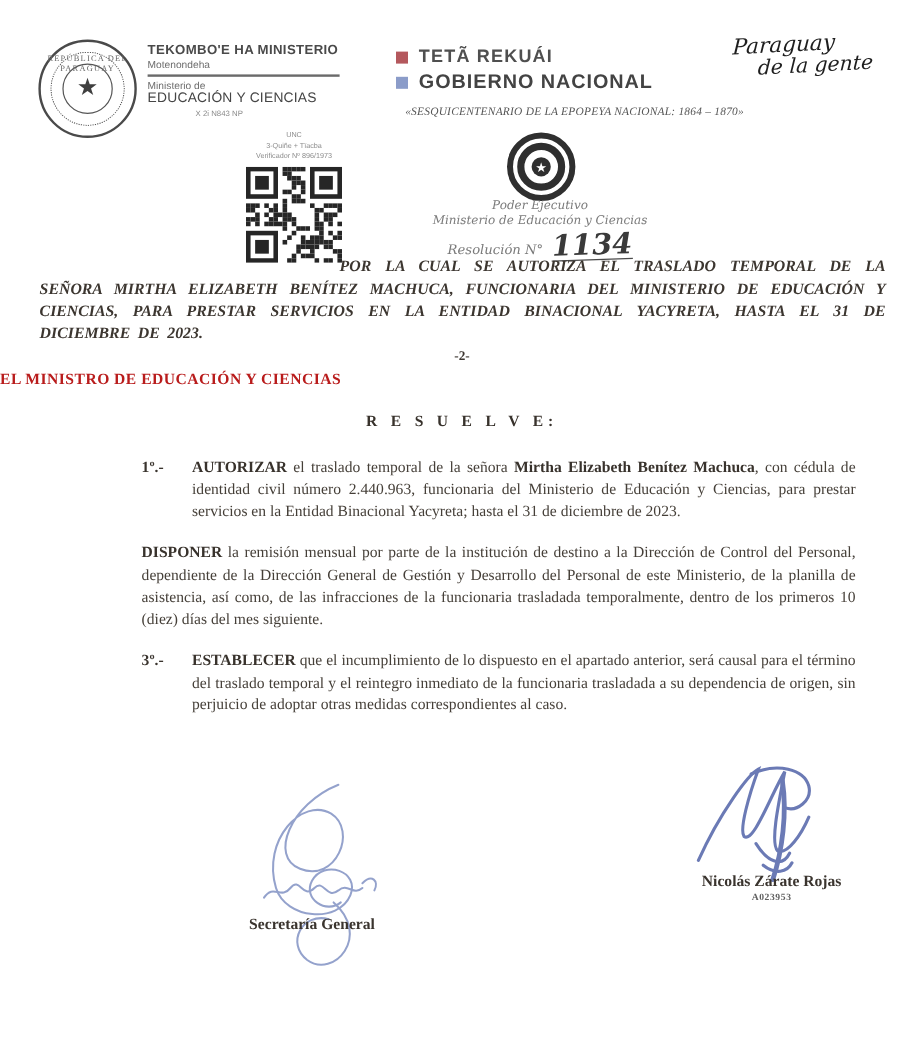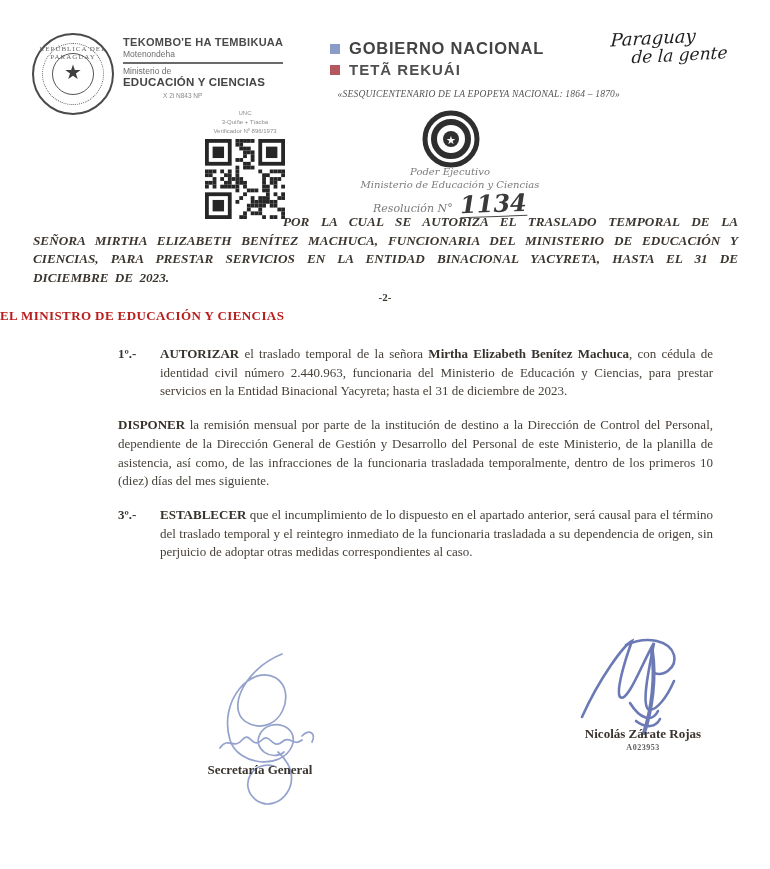--- a/index.html
+++ b/index.html
@@ -32,21 +32,21 @@
     position:absolute; left:0; right:0; top:12px; text-align:center;
     font-size:7px; color:#666; letter-spacing:1px; filter:blur(.6px);
   }
 
   .ministry-block { position:absolute; left:123px; top:36px; width:200px;
     font-family:"Liberation Sans", sans-serif; color:#4e4e4e; }
   .ministry-block .l1 { font-size:11px; font-weight:bold; letter-spacing:.3px; color:#4a4a4a; }
   .ministry-block .l2 { font-size:8.5px; color:#6d6d6d; margin-top:1px; }
   .ministry-block .bar { width:160px; height:2px; background:#6a6a6a; margin:3px 0 2px; }
   .ministry-block .l3 { font-size:8.5px; color:#6d6d6d; }
-  .ministry-block .l4 { font-size:11.5px; font-weight:bold; color:#454545; letter-spacing:.2px; }
+  .ministry-block .l4 { font-size:11.5px; font-weight:normal; color:#454545; letter-spacing:.2px; }
   .ministry-block .l5 { font-size:6.5px; color:#8a8a8a; margin-top:4px; margin-left:40px; filter:blur(.5px); }
 
   .gov-block { position:absolute; left:330px; top:39px;
     font-family:"Liberation Sans", sans-serif; }
   .gov-row { display:flex; align-items:center; margin-bottom:3px; }
   .gov-sq { width:10px; height:10px; margin-right:9px; }
   .gov-t1 { font-size:15px; font-weight:bold; color:#4f4f4f; letter-spacing:1px; }
   .gov-t2 { font-size:16.5px; font-weight:bold; color:#434343; letter-spacing:.8px; }
 
   .slogan { position:absolute; left:610px; top:26px; width:130px;
@@ -112,36 +112,36 @@
 
   <div class="seal-left">
     <div class="ring"></div>
     <div class="ring2"></div>
     <div class="ring3"></div>
     <div class="palm">REPÚBLICA DEL PARAGUAY</div>
     <div class="star">★</div>
   </div>
 
   <div class="ministry-block">
-    <div class="l1">TEKOMBO'E HA TEMBIKUAA</div>
+    <div class="l1">TEKOMBO'E HA MINISTERIO</div>
     <div class="l2">Motenondeha</div>
     <div class="bar"></div>
     <div class="l3">Ministerio de</div>
     <div class="l4">EDUCACIÓN Y CIENCIAS</div>
     <div class="l5">X 2i N843 NP</div>
   </div>
 
   <div class="gov-block">
     <div class="gov-row">
+      <div class="gov-sq" style="background: rgb(180, 88, 93);"></div>
+      <div class="gov-t1">TETÃ REKUÁI</div>
+    </div>
+    <div class="gov-row">
       <div class="gov-sq" style="background: rgb(139, 156, 201);"></div>
       <div class="gov-t2">GOBIERNO NACIONAL</div>
-    </div>
-    <div class="gov-row">
-      <div class="gov-sq" style="background: rgb(180, 88, 93);"></div>
-      <div class="gov-t1">TETÃ REKUÁI</div>
     </div>
   </div>
 
   <div class="slogan">
     <div class="s1">Paraguay</div>
     <div class="s2">de la gente</div>
   </div>
 
   <div class="sesqui">«SESQUICENTENARIO DE LA EPOPEYA NACIONAL: 1864 – 1870»</div>
 
@@ -300,20 +300,21 @@
     <div class="sc3">
       <span>Resolución N°</span>
       <span class="res-number">1134</span>
     </div>
   </div>
 
   <div class="body-flow">
     <p class="title-par">POR LA CUAL SE AUTORIZA EL TRASLADO TEMPORAL DE LA SEÑORA MIRTHA ELIZABETH BENÍTEZ MACHUCA, FUNCIONARIA DEL MINISTERIO DE EDUCACIÓN Y CIENCIAS, PARA PRESTAR SERVICIOS EN LA ENTIDAD BINACIONAL YACYRETA, HASTA EL 31 DE DICIEMBRE DE 2023.</p>
     <div class="page-num">-2-</div>
     <div class="minister-line">EL MINISTRO DE EDUCACIÓN Y CIENCIAS</div>
+    <div class="resuelve">R E S U E L V E:</div>
 
     <div class="items">
       <div class="item">
         <div class="num">1º.-</div>
         <div class="text"><span class="b">AUTORIZAR</span><span> el traslado temporal de la señora </span><span class="b">Mirtha Elizabeth Benítez Machuca</span><span>, con cédula de identidad civil número 2.440.963, funcionaria del Ministerio de Educación y Ciencias, para prestar servicios en la Entidad Binacional Yacyreta; hasta el 31 de diciembre de 2023.</span></div>
       </div>
       <div class="item">
         <div class="text"><span class="b">DISPONER</span><span> la remisión mensual por parte de la institución de destino a la Dirección de Control del Personal, dependiente de la Dirección General de Gestión y Desarrollo del Personal de este Ministerio, de la planilla de asistencia, así como, de las infracciones de la funcionaria trasladada temporalmente, dentro de los primeros 10 (diez) días del mes siguiente.</span></div>
       </div>
       <div class="item">

